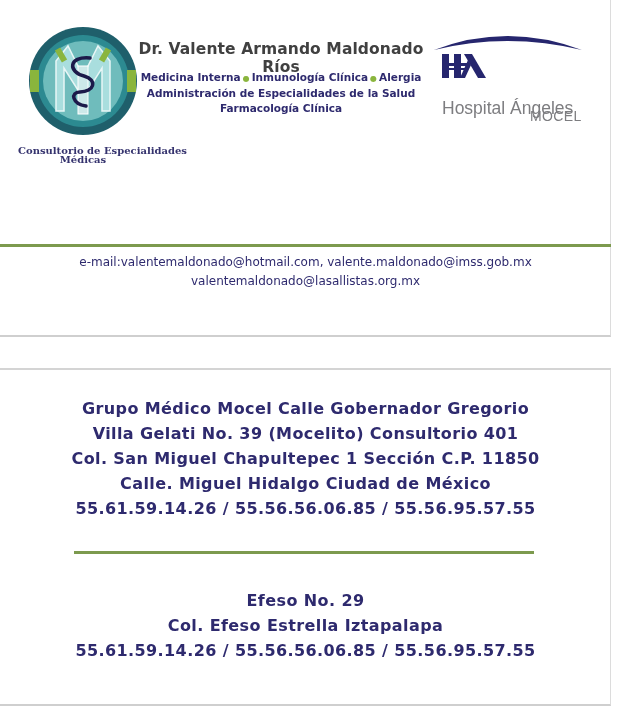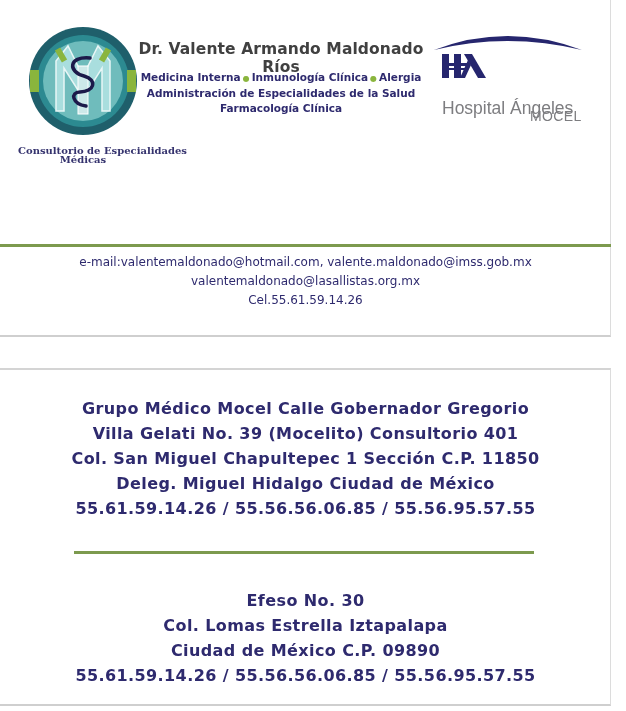--- a/index.html
+++ b/index.html
@@ -101,34 +101,32 @@
     <path d="M28 48 L36 30 L39 35 L33 48 Z" fill="#26266e"></path>
   </svg>
   <div class="hosp-name">Hospital Ángeles</div>
   <div class="hosp-sub">MOCEL</div>
 
   <div class="green-rule rule-front"></div>
 
   <div class="contact">
     <span class="line">e-mail:valentemaldonado@hotmail.com,  valente.maldonado@imss.gob.mx</span>
     <span class="line">valentemaldonado@lasallistas.org.mx</span>
-    <span class="line">Cel.55.61.59.14.26</span>
   </div>
 </div>
 
 <div class="card card-back">
   <div class="address addr1">
     <span class="line">Grupo Médico Mocel Calle Gobernador Gregorio</span>
     <span class="line">Villa Gelati No. 39 (Mocelito) Consultorio 401</span>
     <span class="line">Col. San Miguel Chapultepec 1 Sección C.P. 11850</span>
-    <span class="line">Deleg. Miguel Hidalgo Ciudad de México</span>
+    <span class="line">Calle. Miguel Hidalgo Ciudad de México</span>
     <span class="line">55.61.59.14.26  /  55.56.56.06.85  /  55.56.95.57.55</span>
   </div>
 
   <div class="green-rule rule-back"></div>
 
   <div class="address addr2">
-    <span class="line">Efeso No. 30</span>
-    <span class="line">Col. Lomas Estrella Iztapalapa</span>
-    <span class="line">Ciudad de México C.P. 09890</span>
+    <span class="line">Efeso No. 29</span>
+    <span class="line">Col. Efeso Estrella Iztapalapa</span>
     <span class="line">55.61.59.14.26  /  55.56.56.06.85  /  55.56.95.57.55</span>
   </div>
 </div>
 
 </body></html>

